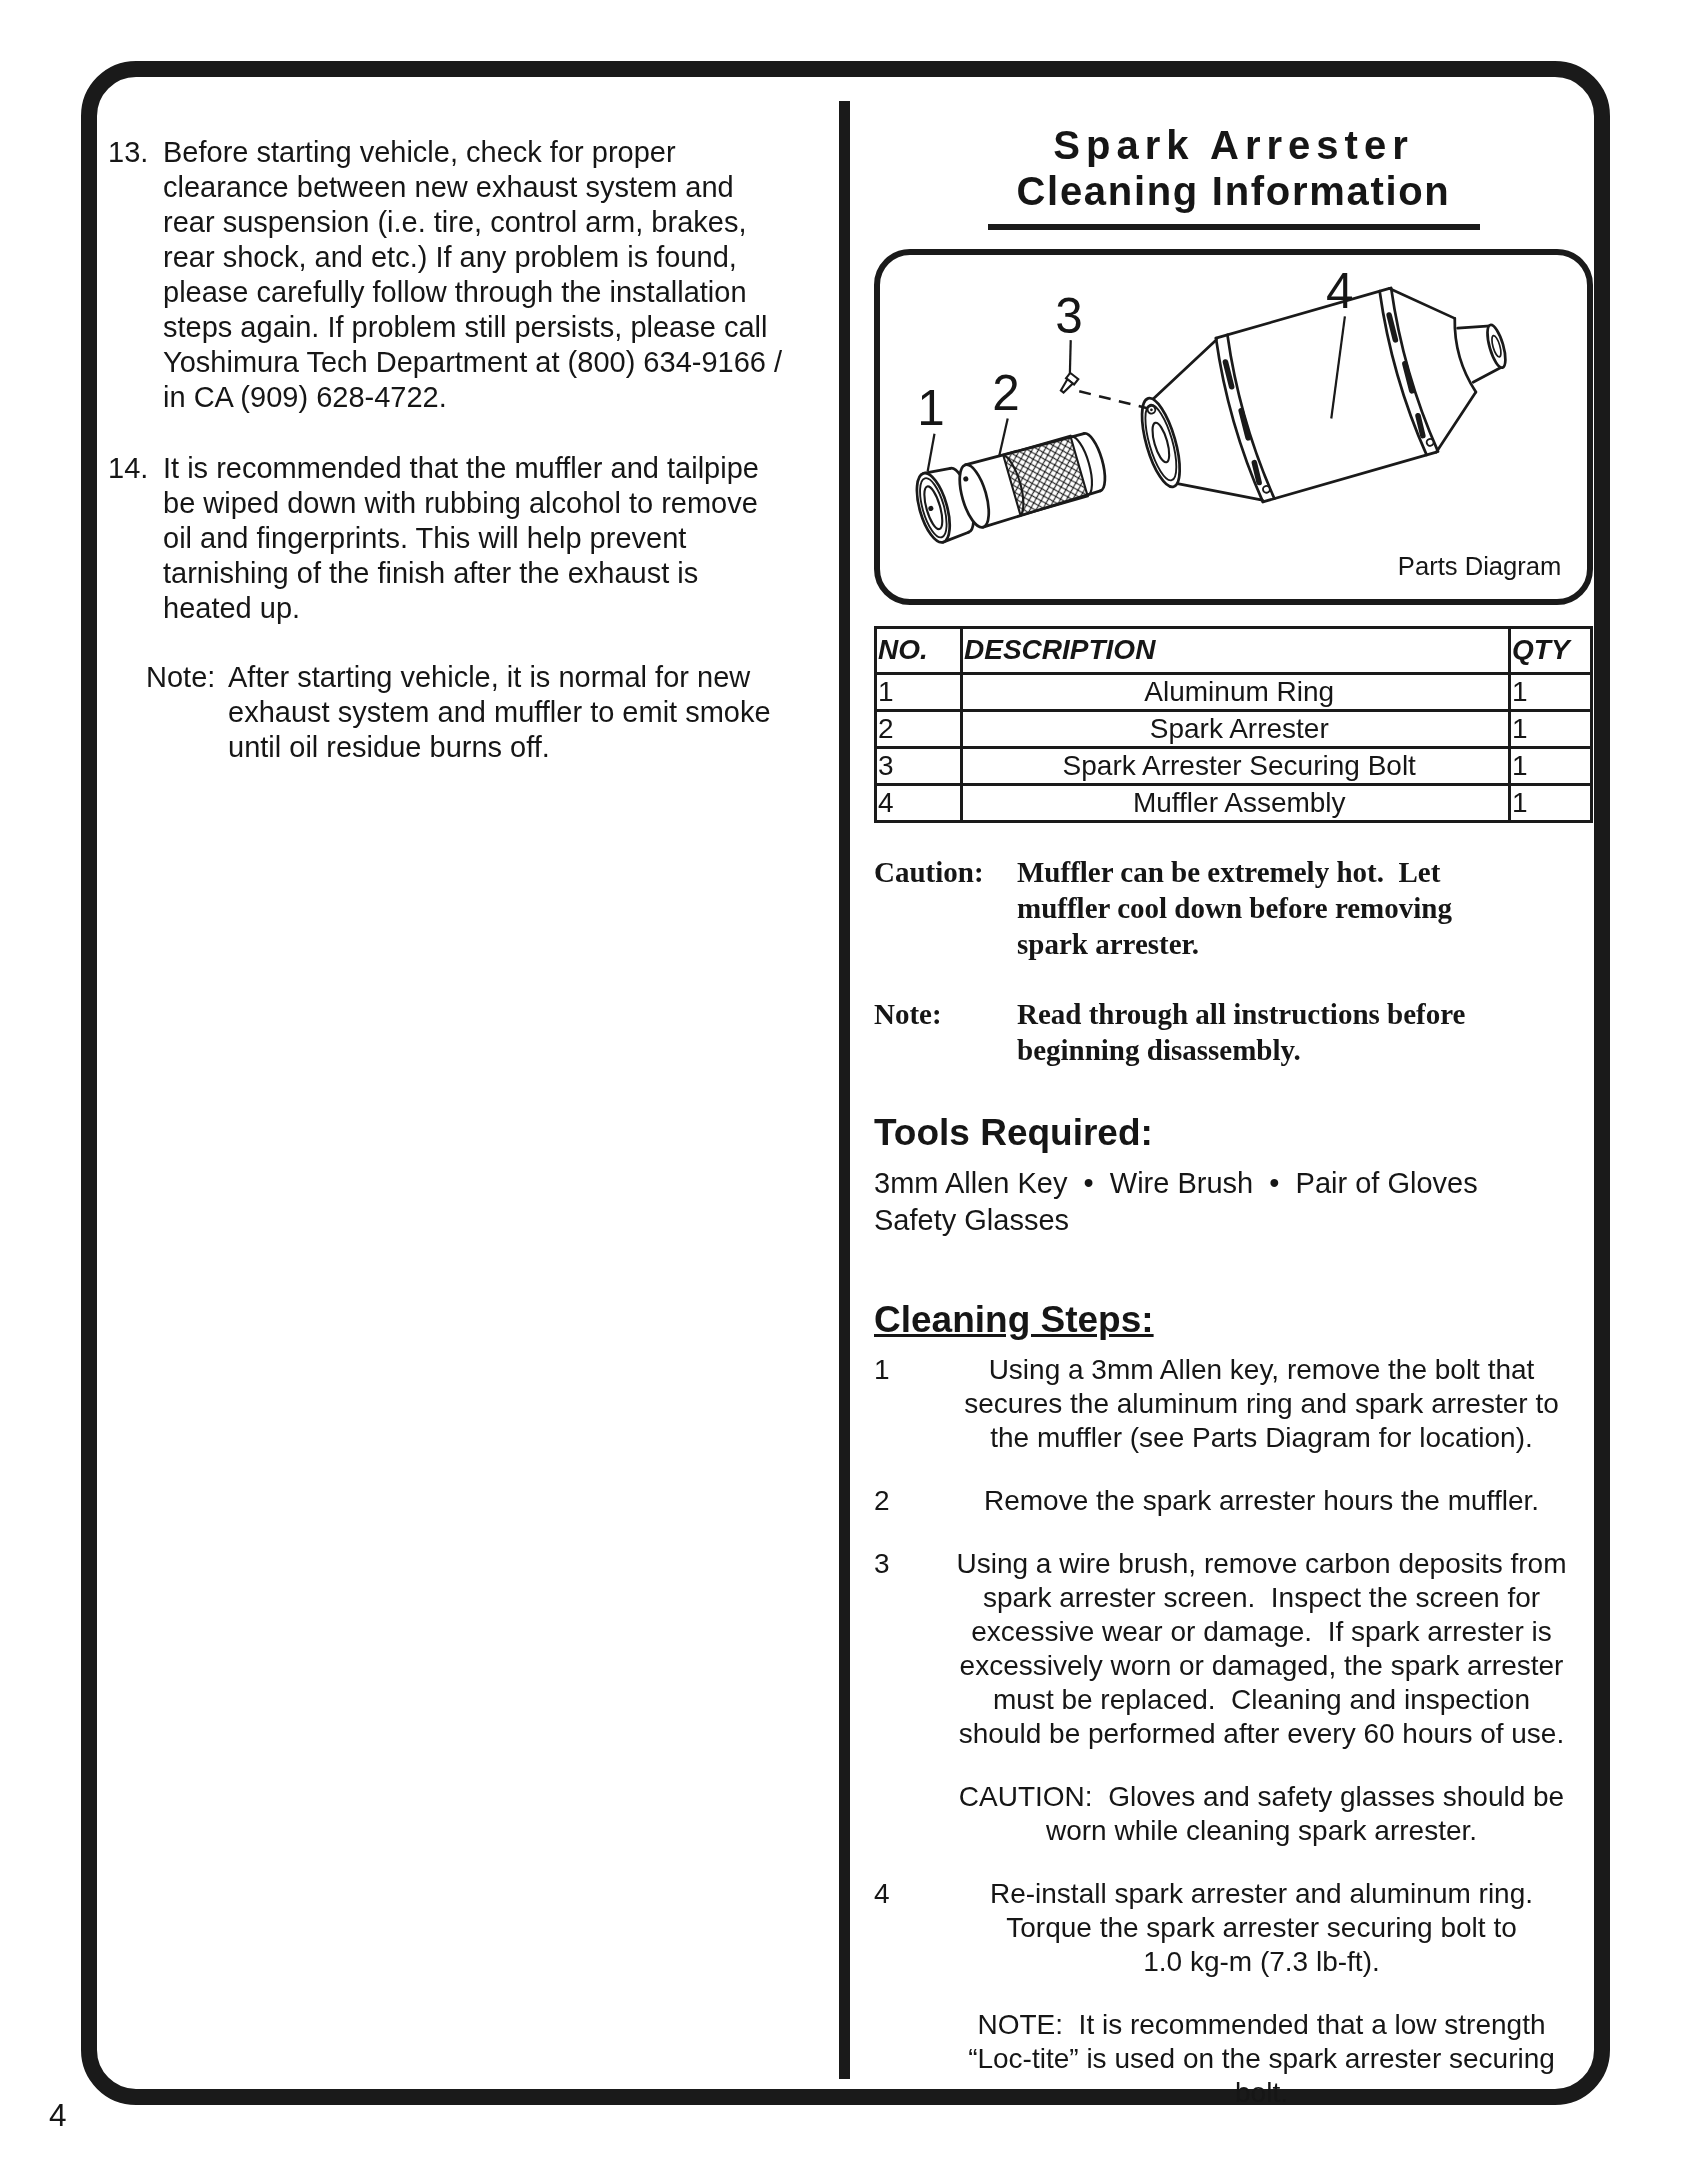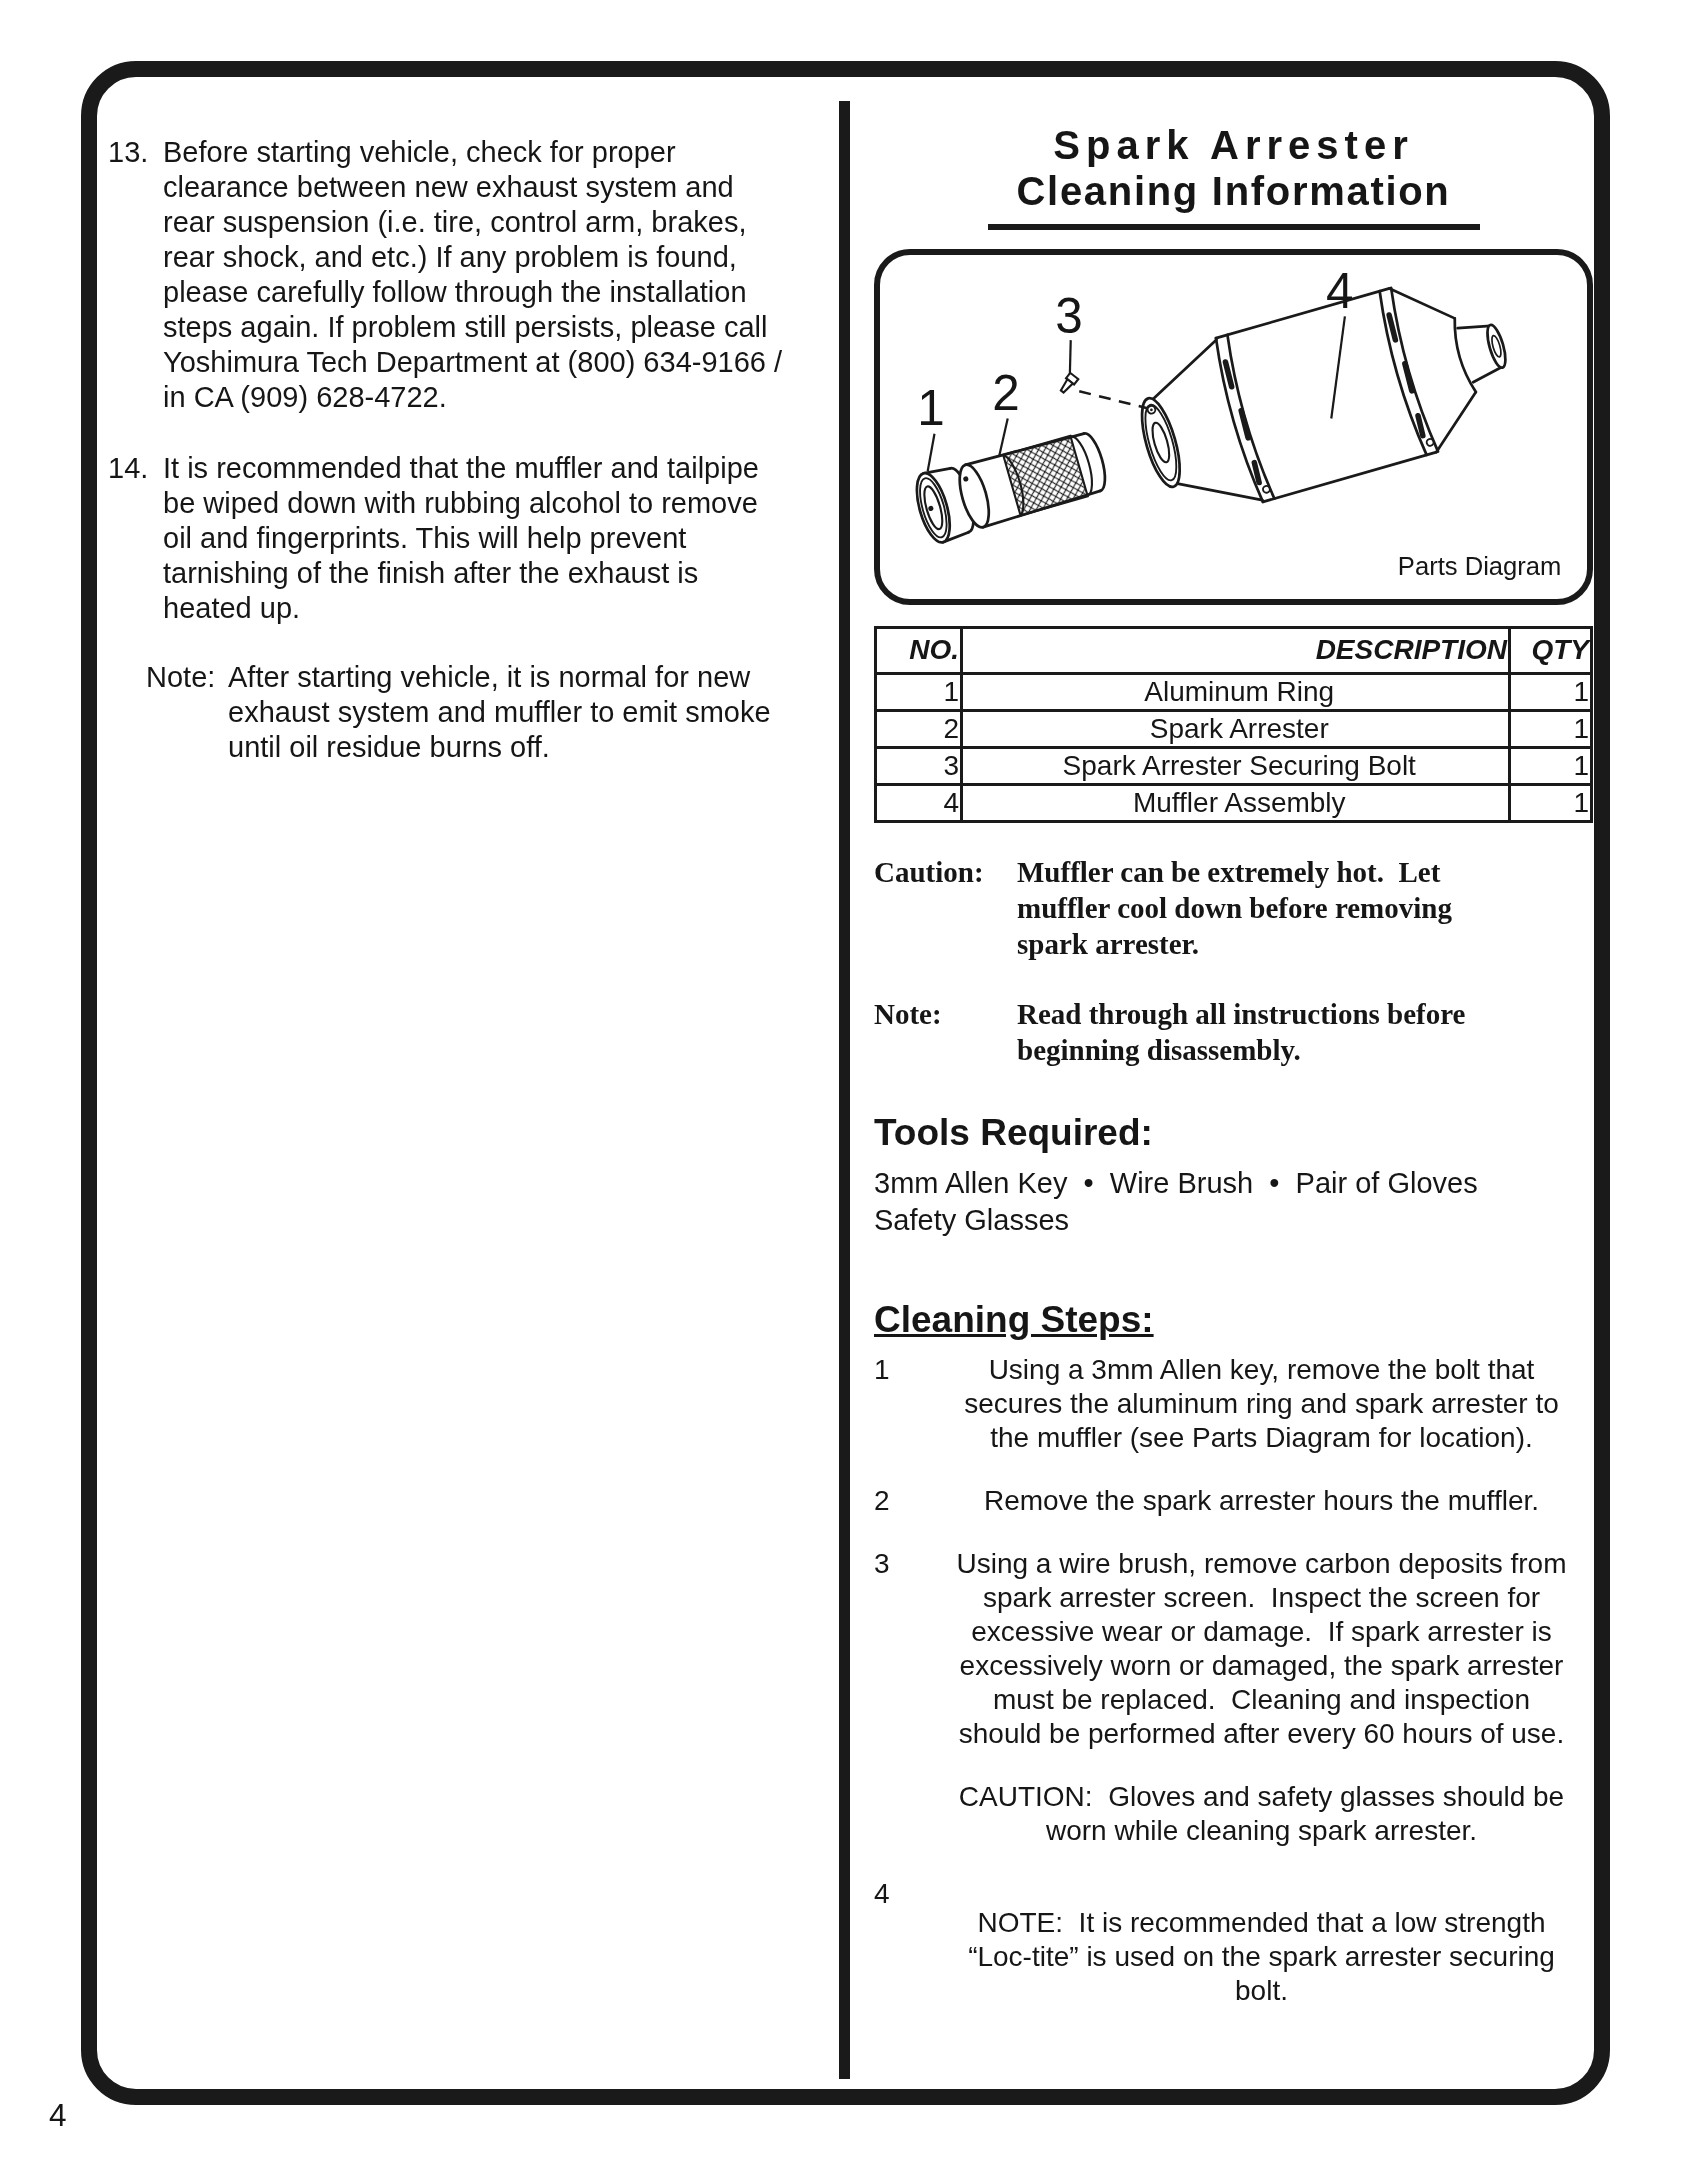--- a/index.html
+++ b/index.html
@@ -58,21 +58,21 @@
   }
   .diagram-caption {
     position:absolute; right:25.6px; bottom:18px;
     font-size:25.6px;
   }
   table.parts {
     border-collapse:collapse; width:100%;
     margin-top:20.4px;
     font-size:28px;
   }
-  table.parts th, table.parts td { border:3.4px solid #1a1a1a; text-align:right; }
+  table.parts th, table.parts td { border:3.4px solid #1a1a1a; text-align:left; }
   table.parts th { font-style:italic; font-weight:bold; height:41px; }
   table.parts td { height:32px; }
   table.parts .c-no  { width:81px; }
   table.parts .c-qty { width:77px; }
   table.parts td.desc { text-align:center; padding-left:8.5px; }
   .callout { display:flex; font-weight:bold; font-size:29px; line-height:36px;font-family:Liberation Serif, serif; }
   .callout .label { width:143px; flex:none; }
   .callout .txt { white-space:pre-wrap; max-width:554px; }
   .callout.caution { margin-top:31px; }
   .callout.note2 { margin-top:34px; }
@@ -276,20 +276,23 @@
 excessively worn or damaged, the spark arrester
 must be replaced.  Cleaning and inspection
 should be performed after every 60 hours of use.</div>
         <div class="sub">CAUTION:  Gloves and safety glasses should be
 worn while cleaning spark arrester.</div>
       </div>
     </div>
     <div class="step">
       <span class="num">4</span>
       <div class="body">
+        <div class="txt">Re-install spark arrester and aluminum ring.
+Torque the spark arrester securing bolt to
+1.0 kg-m (7.3 lb-ft).</div>
         <div class="sub">NOTE:  It is recommended that a low strength
 “Loc-tite” is used on the spark arrester securing
 bolt.</div>
       </div>
     </div>
   </div>
 </div>
 
 <div class="page-num">4</div>
 

